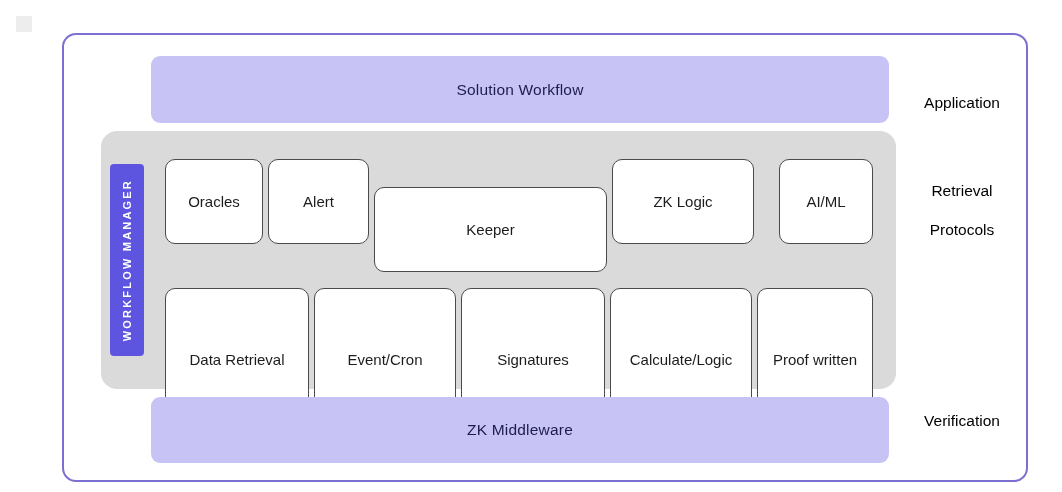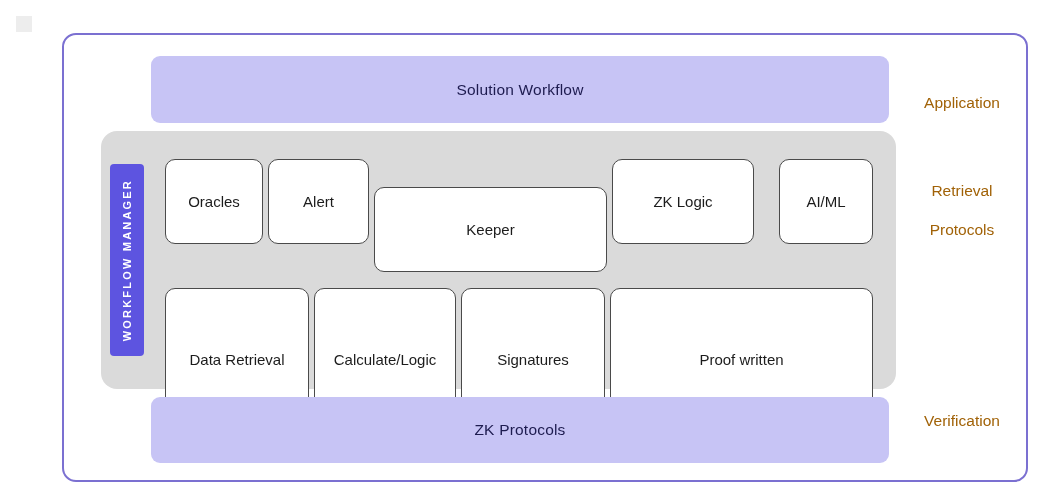--- a/index.html
+++ b/index.html
@@ -86,21 +86,21 @@
   .r2-b0 { width: 144px; }
   .r2-b1 { width: 142px; }
   .r2-b2 { width: 144px; }
   .r2-b3 { width: 142px; }
   .r2-b4 { flex: 1; }
 
   .side-label {
     position: absolute;
     left: 885px; width: 122px;
     text-align: center;
-    font-size: 15.5px; color: #a16207;
+    font-size: 15.5px; color: #000000;
     line-height: 23px;
   }
   .side-application { top: 67px; }
   .side-middleware { top: 147px; }
   .side-engines { top: 269px; }
   .side-verification { top: 385px; }
 </style>
 </head>
 <body>
 
@@ -120,27 +120,28 @@
   <div class="rows">
     <div class="row row-1">
       <div class="node r1-b0">Oracles</div>
       <div class="node r1-b1">Alert</div>
       <div class="node r1-b2">Keeper</div>
       <div class="node r1-b3">ZK Logic</div>
       <div class="node r1-b4">AI/ML</div>
     </div>
     <div class="row row-2">
       <div class="node r2-b0">Data Retrieval</div>
+      <div class="node r2-b1">Event/Cron</div>
+      <div class="node r2-b2">Signatures</div>
       <div class="node r2-b3">Calculate/Logic</div>
-      <div class="node r2-b2">Signatures</div>
       <div class="node r2-b4">Proof written</div>
     </div>
   </div>
 
-  <div class="band band-bottom">ZK Protocols</div>
+  <div class="band band-bottom">ZK Middleware</div>
 
   <div class="side-label side-application">Application</div>
 
   <div class="side-label side-middleware">
     <div>Retrieval</div>
     <div>Protocols</div>
   </div>
 
 
   <div class="side-label side-verification">Verification</div>

